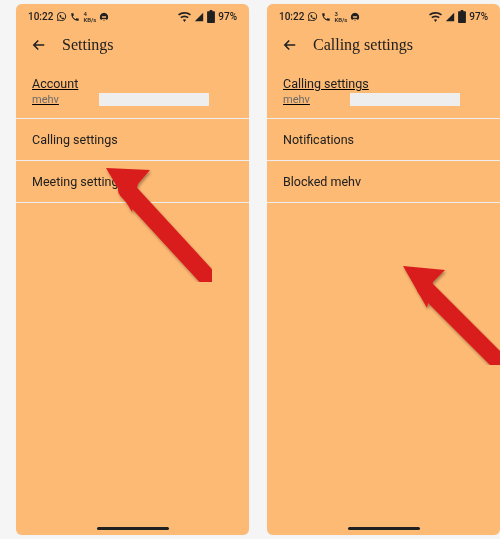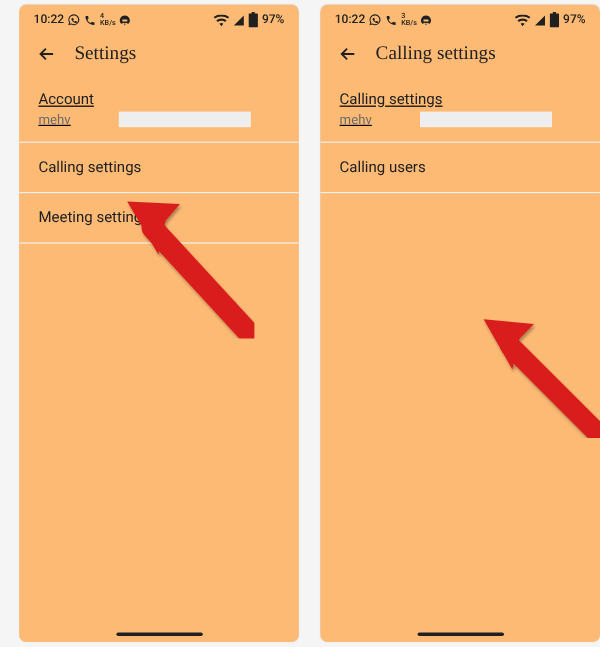--- a/index.html
+++ b/index.html
@@ -220,21 +220,22 @@
     </div>
 
     <div class="account-section section">
       <div class="account-label">Calling settings</div>
       <div class="account-value-row">
         <span class="account-value">mehv</span>
         <span class="blur-box"></span>
       </div>
     </div>
 
-    <div class="list-item">Calling users</div>
+    <div class="list-item">Notifications</div>
+    <div class="list-item">Blocked mehv</div>
 
     <svg class="arrow-overlay arrow2" viewBox="0 0 105 105">
       <defs>
           <filter id="s2" x="-20%" y="-20%" width="140%" height="140%">
             <feDropShadow dx="1" dy="2" stdDeviation="1.5" flood-opacity="0.35"></feDropShadow>
           </filter>
         </defs>
       <g filter="url(#s2)">
         <path d="M 100 100 L 28 28" stroke="#d91e1e" stroke-width="17" stroke-linecap="round"></path>
         <path d="M 6 6 L 48 10 L 36 22 L 30 48 Z" fill="#d91e1e"></path>

